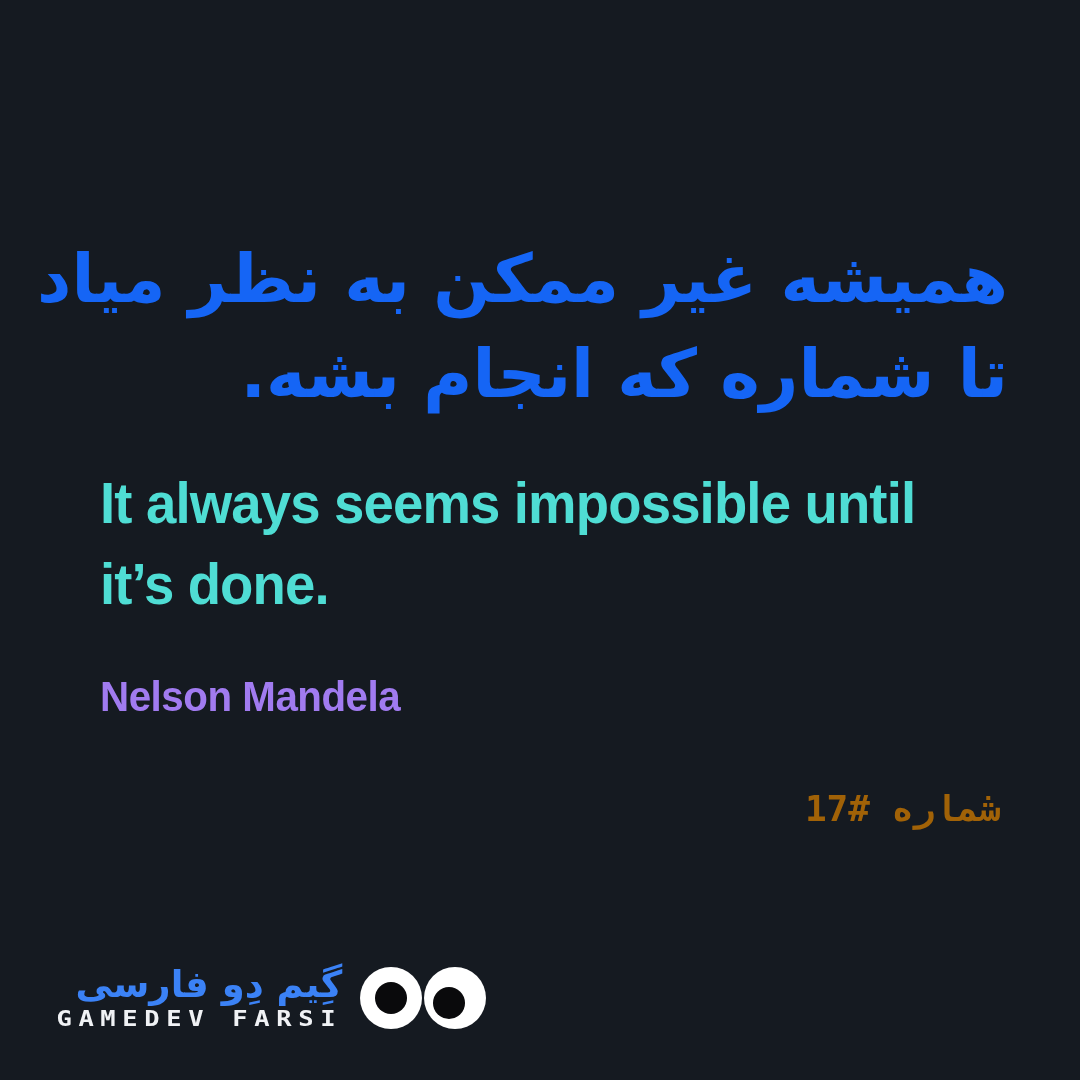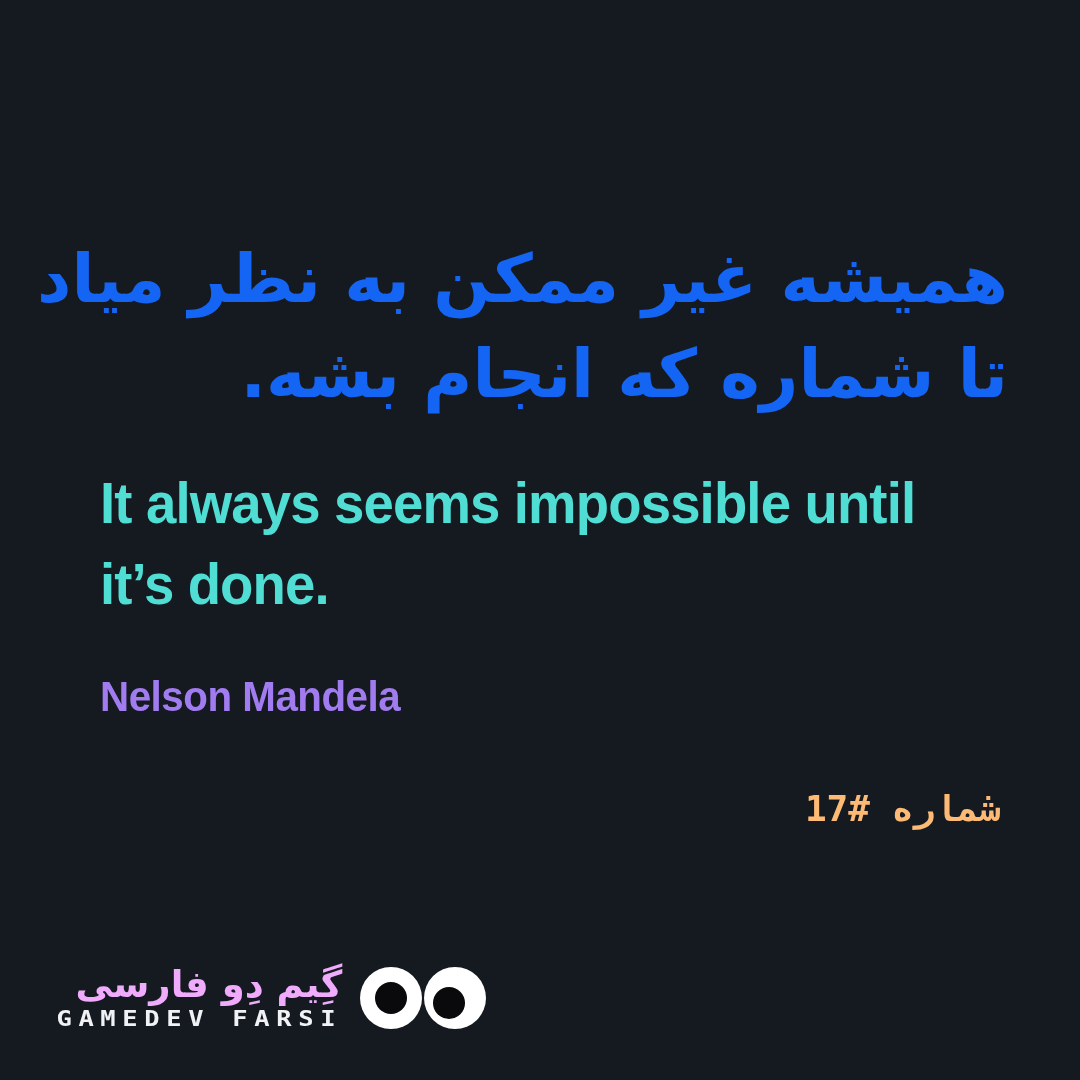--- a/index.html
+++ b/index.html
@@ -87,21 +87,21 @@
     position: absolute;
     right: 80px;
     top: 788px;
     direction: rtl;
     unicode-bidi: isolate;
     text-align: right;
     font-family: "DejaVu Sans Mono", "Liberation Mono", monospace;
     font-weight: 700;
     font-size: 36px;
     letter-spacing: 1px;
-    color: #fdba74;
+    color: #a16207;
     white-space: nowrap;
     margin-left: 48px;
   }
 
   
   #brand {
     position: absolute;
     left: 62px;
     bottom: 48px;
     display: flex;
@@ -115,21 +115,21 @@
     align-items: flex-end;
     line-height: 1;
   }
   #brand-fa {
     direction: rtl;
     unicode-bidi: isolate;
     font-family: "DejaVu Sans", "Liberation Sans", sans-serif;
     font-weight: 700;
     font-size: 37px;
     letter-spacing: 0px;
-    color: #f0abfc;
+    color: #3b82f6;
     white-space: nowrap;
     margin-bottom: 4px;
   }
   #brand-en {
     font-family: "DejaVu Sans Mono", "Liberation Mono", monospace;
     font-weight: 700;
     font-size: 25px;
     letter-spacing: 6.5px;
     color: #f0f2f5;
     white-space: nowrap;

